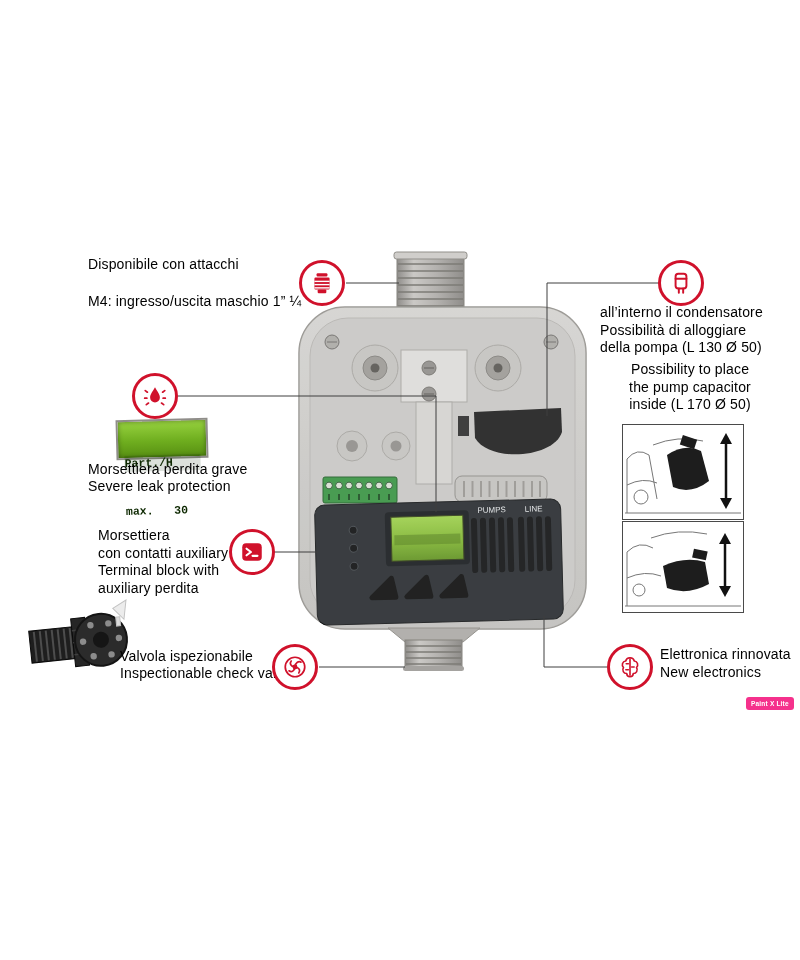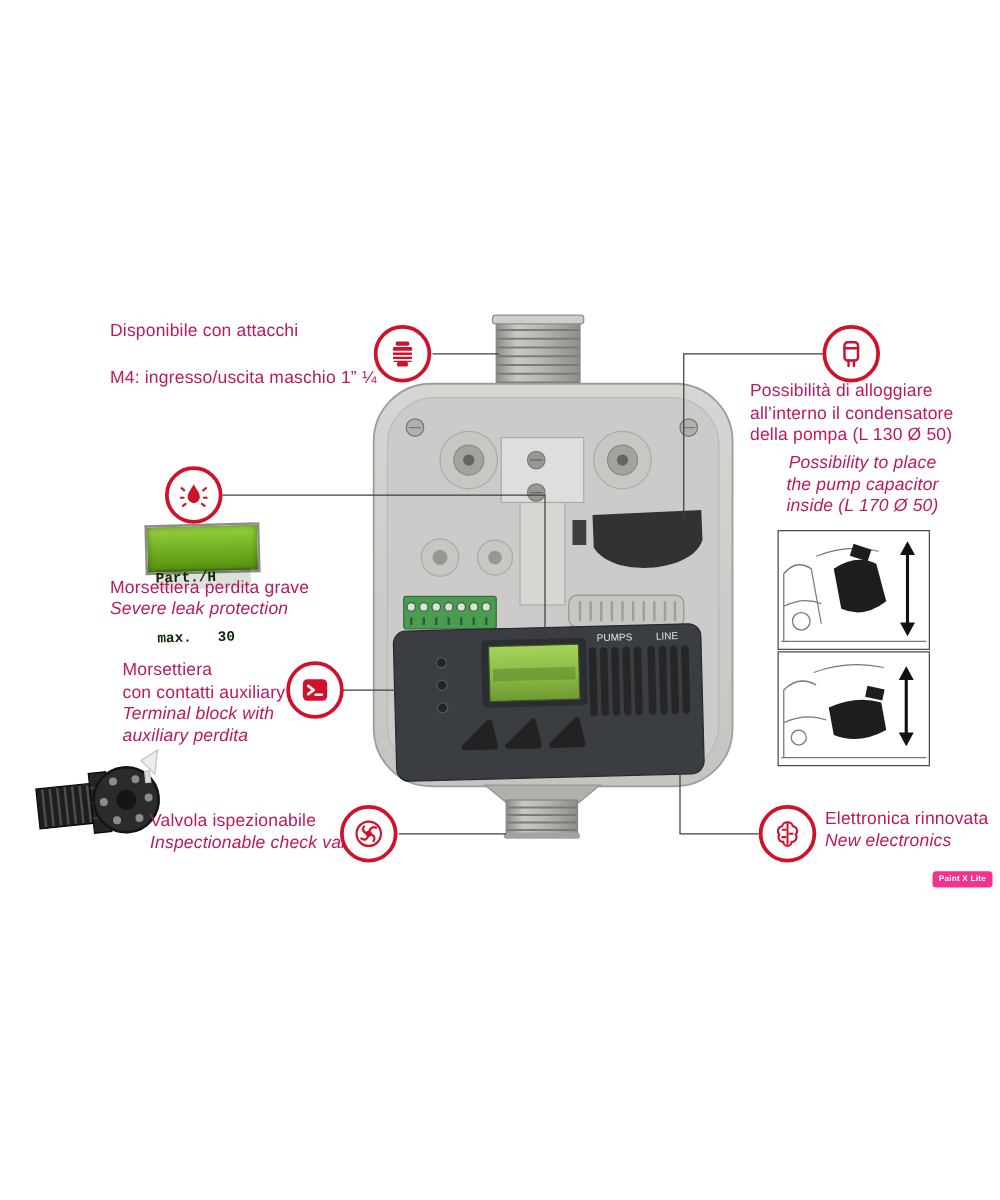--- a/index.html
+++ b/index.html
@@ -1,21 +1,21 @@
 <!DOCTYPE html>
 <html><head>
 <meta charset="utf-8">
 <style>
   *{margin:0;padding:0;box-sizing:border-box}
   html,body{background:#ffffff}
   body{font-family:"Liberation Sans",sans-serif;color:#1e1e20}
   .stage{position:relative;width:800px;height:960px;background:#fff;overflow:hidden}
   .abs{position:absolute}
-  .t{font-size:14px;line-height:17.5px;color:#be185d;white-space:nowrap;letter-spacing:.15px}
-  .it{font-style:italic}
+  .t{font-size:14px;line-height:17.5px;color:#000000;white-space:nowrap;letter-spacing:.15px}
+  .it{}
   .ctr{text-align:center}
   .icon-badge{position:absolute;width:46px;height:46px;border:3.5px solid #d0112b;border-radius:50%;
               background:#fff;display:flex;align-items:center;justify-content:center;z-index:5}
   .icon-badge svg{width:26px;height:26px;display:block}
   .lcd-blowup{width:92px;height:40px;background:linear-gradient(180deg,#97d23f 0%,#6fae1f 55%,#578f12 100%);
               border:2px solid #8f8d89;box-shadow:inset 0 0 5px rgba(0,0,0,.4);
               padding:2px 6px;transform:rotate(-1.5deg);
               font-family:"Liberation Mono","DejaVu Sans Mono",monospace;
               font-weight:bold;font-size:11.5px;line-height:16px;color:#0d2800;white-space:pre}
   .lcd-blowup .row1{background:rgba(10,40,0,.14)}
@@ -294,22 +294,22 @@
 
   <div class="icon-badge" style="left:658px;top:260px">
     <svg viewBox="0 0 24 24" fill="none" stroke="#d0112b" stroke-width="1.8" stroke-linecap="round">
       <rect x="7" y="3.5" width="10" height="13.5" rx="2.5"></rect>
       <line x1="7" y1="8" x2="17" y2="8"></line>
       <line x1="10" y1="17" x2="10" y2="21"></line>
       <line x1="14" y1="17" x2="14" y2="21"></line>
     </svg>
   </div>
   <div class="abs" style="left:600px;top:304px;width:180px">
+    <div class="t">all’interno il condensatore</div>
     <div class="t">Possibilità di alloggiare</div>
-    <div class="t">all’interno il condensatore</div>
     <div class="t">della pompa (L 130 Ø 50)</div>
   </div>
   <div class="abs ctr" style="left:600px;top:361px;width:180px">
     <div class="t it" style="white-space:normal">Possibility to place</div>
     <div class="t it" style="white-space:normal">the pump capacitor</div>
     <div class="t it" style="white-space:normal">inside (L 170 Ø 50)</div>
   </div>
 
   <div class="abs draw-box" style="left:622px;top:424px;width:122px;height:96px">
     <svg width="120" height="94" viewBox="0 0 120 94">

